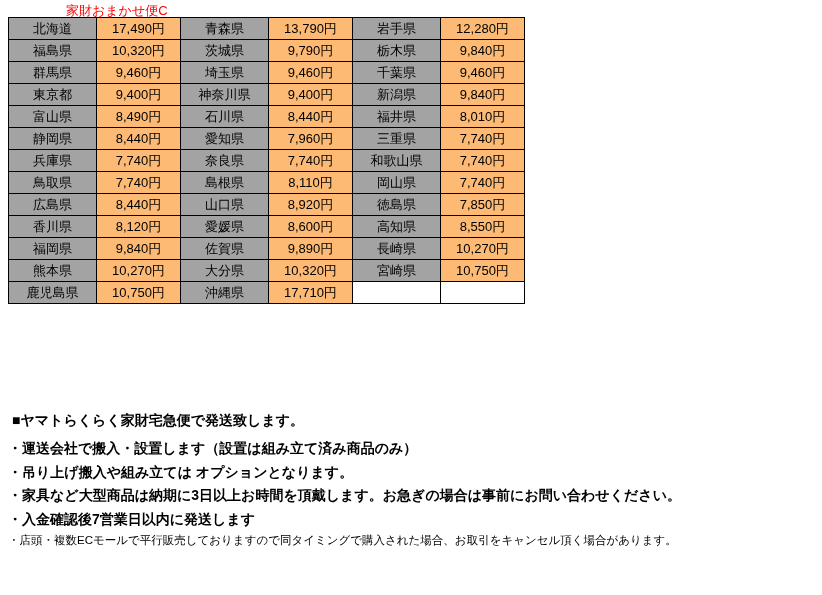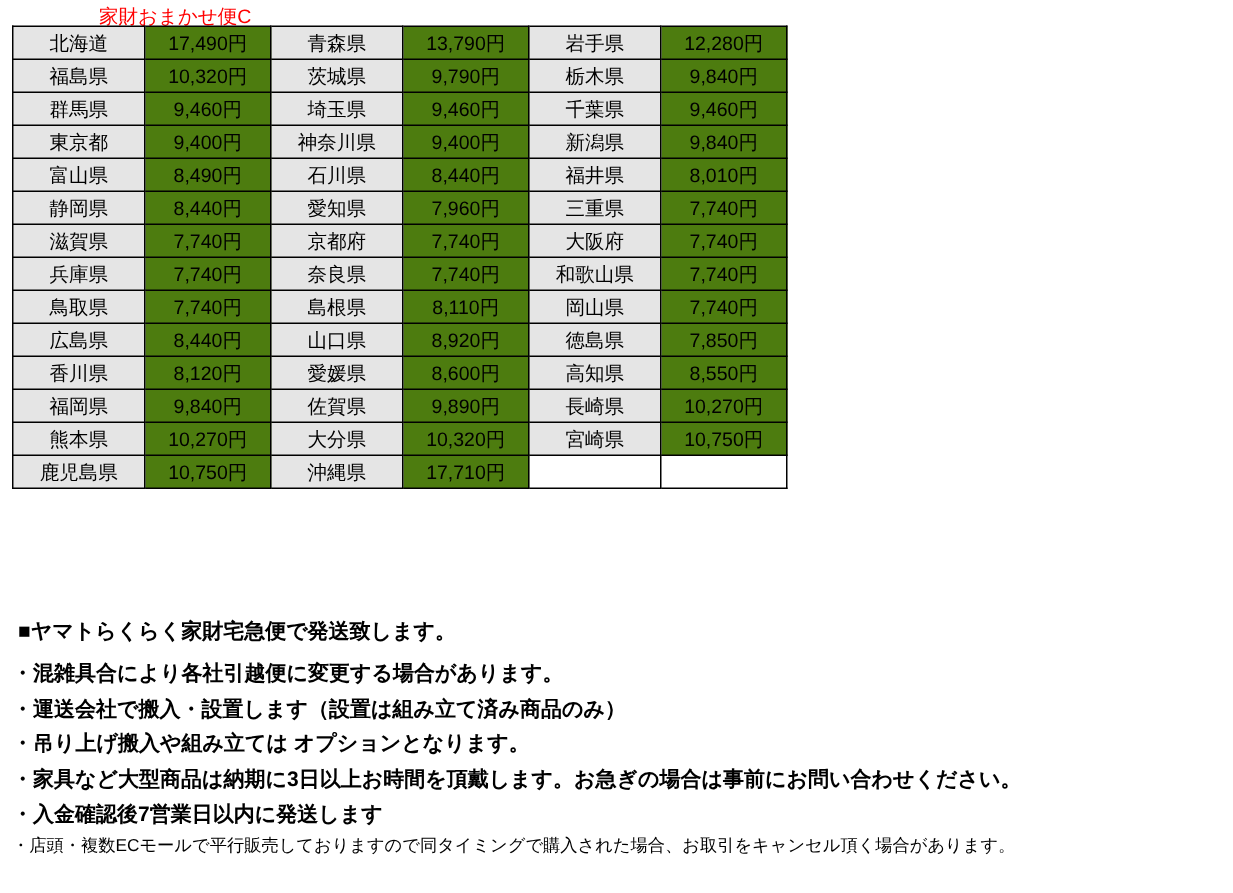--- a/index.html
+++ b/index.html
@@ -40,25 +40,25 @@
     border: 1px solid #000000;
     height: 22px;
     padding: 0;
     font-size: 13px;
     text-align: center;
     vertical-align: middle;
     box-sizing: border-box;
   }
   td.pref {
     width: 88px;
-    background: #e5e5e5;
+    background: #a3a3a3;
   }
   td.price {
     width: 84px;
-    background: #4d7c0f;
+    background: #fdba74;
   }
   td.empty {
     background: #ffffff;
   }
   .notes {
     position: absolute;
     left: 8px;
     top: 413px;
     width: 806px;
   }
@@ -134,28 +134,20 @@
       </tr>
       <tr>
         <td class="pref">静岡県</td>
         <td class="price">8,440円</td>
         <td class="pref">愛知県</td>
         <td class="price">7,960円</td>
         <td class="pref">三重県</td>
         <td class="price">7,740円</td>
       </tr>
       <tr>
-        <td class="pref">滋賀県</td>
-        <td class="price">7,740円</td>
-        <td class="pref">京都府</td>
-        <td class="price">7,740円</td>
-        <td class="pref">大阪府</td>
-        <td class="price">7,740円</td>
-      </tr>
-      <tr>
         <td class="pref">兵庫県</td>
         <td class="price">7,740円</td>
         <td class="pref">奈良県</td>
         <td class="price">7,740円</td>
         <td class="pref">和歌山県</td>
         <td class="price">7,740円</td>
       </tr>
       <tr>
         <td class="pref">鳥取県</td>
         <td class="price">7,740円</td>
@@ -202,21 +194,20 @@
         <td class="pref">沖縄県</td>
         <td class="price">17,710円</td>
         <td class="empty"></td>
         <td class="empty"></td>
       </tr>
     </tbody>
   </table>
 
   <div class="notes">
     <p class="note-head">■ヤマトらくらく家財宅急便で発送致します。</p>
-    <p class="note-line">・混雑具合により各社引越便に変更する場合があります。</p>
     <p class="note-line">・運送会社で搬入・設置します（設置は組み立て済み商品のみ）</p>
     <p class="note-line">・吊り上げ搬入や組み立ては オプションとなります。</p>
     <p class="note-line">・家具など大型商品は納期に3日以上お時間を頂戴します。お急ぎの場合は事前にお問い合わせください。</p>
     <p class="note-line">・入金確認後7営業日以内に発送します</p>
     <p class="note-small">・店頭・複数ECモールで平行販売しておりますので同タイミングで購入された場合、お取引をキャンセル頂く場合があります。</p>
   </div>
 
 </div>
 
 </body></html>

